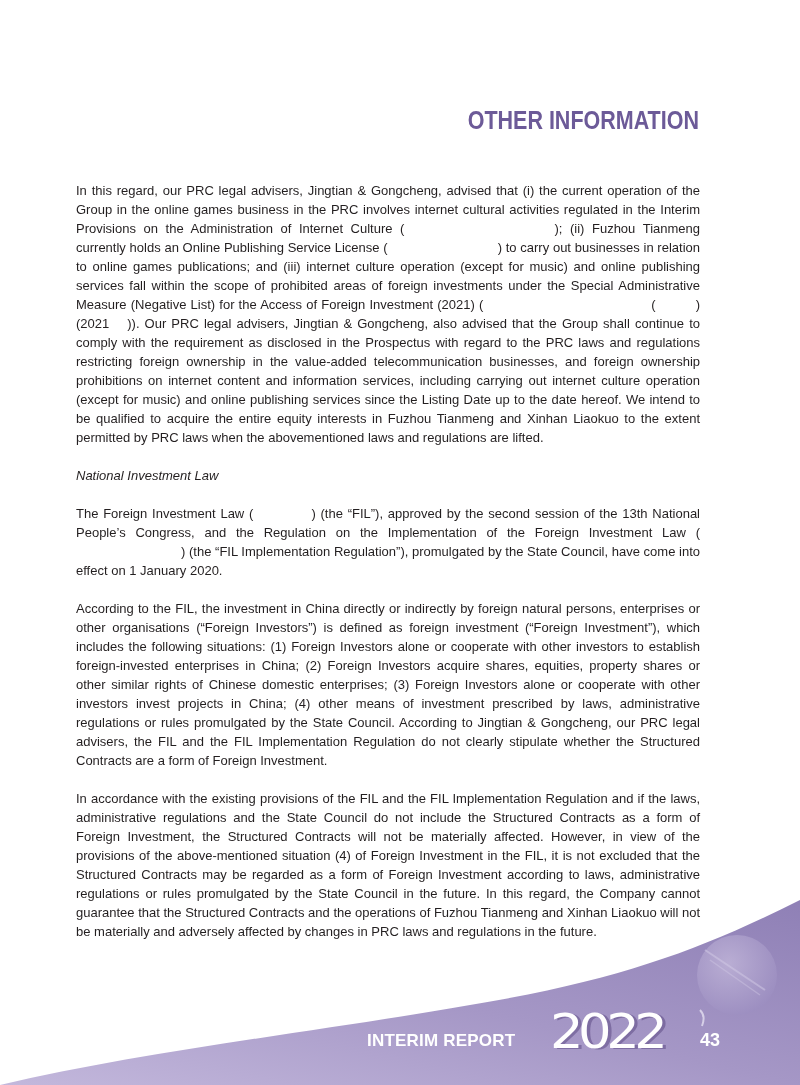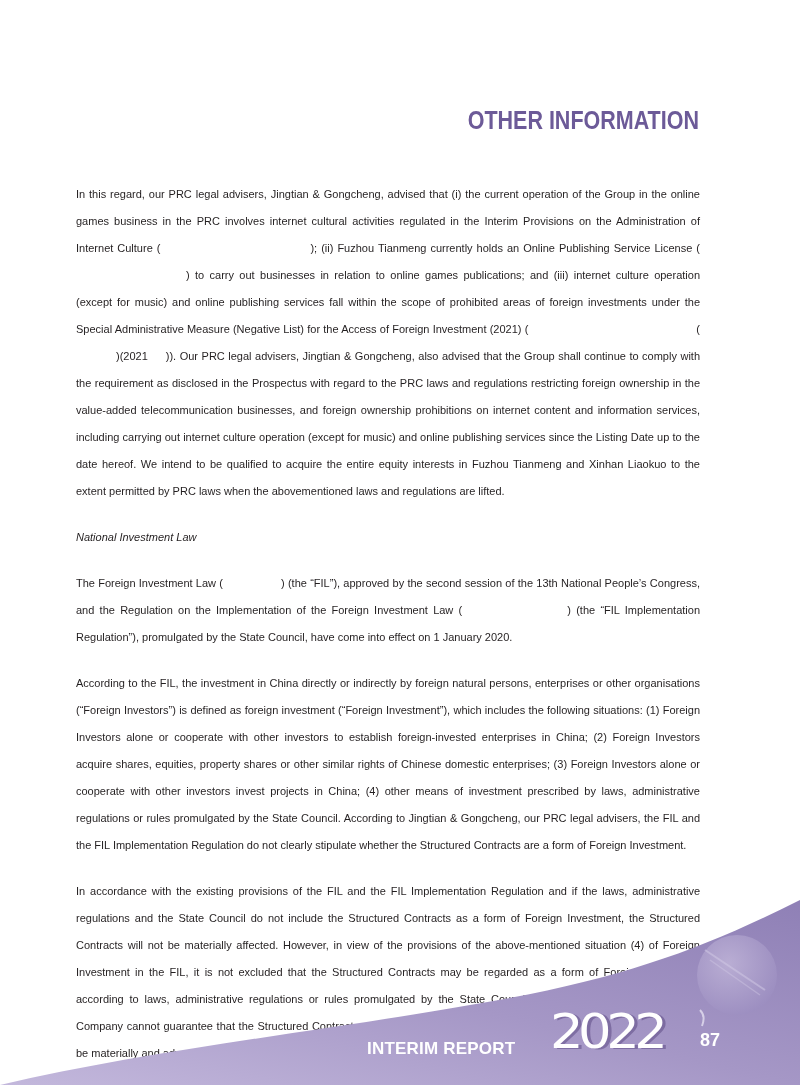--- a/index.html
+++ b/index.html
@@ -12,31 +12,31 @@
   .title {
     position: absolute; right: 101px; top: 106px;
     font-family: "Liberation Sans", sans-serif;
     font-weight: bold; font-size: 25px; letter-spacing: 0px;
     color: #6c5a98;
     transform: scaleX(0.86); transform-origin: right center;
     white-space: nowrap;
   }
   .content {
     position: absolute; left: 76px; top: 181px; width: 624px;
-    font-size: 11px; line-height: 27px;
+    font-size: 13px; line-height: 19px;
     text-align: justify;
   }
   .content p { margin: 0 0 18.9px 0; }
   .content p.sub { font-style: italic; }
   .blank { display: inline-block; }
   .footer-svg { position: absolute; left: 0; top: 880px; width: 800px; height: 205px; }
   .footer-label {
     position: absolute; left: 367px; top: 1031px;
     color: #ffffff; font-weight: bold; font-size: 17px;
-    letter-spacing: 0.2px; white-space: nowrap; margin-top: 8px;
+    letter-spacing: 0.2px; white-space: nowrap;
   }
   .footer-year {
     position: absolute; left: 550px; top: 1003px;
     color: #ffffff; font-size: 48px; font-weight: normal;
     letter-spacing: -5px; white-space: nowrap;
     text-shadow: 3px 1px 0 rgba(80,60,120,0.45);
     font-family: "DejaVu Sans", sans-serif;
     transform: scaleX(1.1); transform-origin: left center;
   }
   .footer-page {
@@ -75,13 +75,13 @@
   </defs>
   <path d="M0,205 C150,170 330,150 470,125 C620,100 700,70 800,20 L800,205 Z" fill="url(#bandGrad)"></path>
   <circle cx="737" cy="95" r="40" fill="url(#planetGrad)" opacity="0.75"></circle>
   <line x1="705" y1="70" x2="765" y2="110" stroke="#d3cbe6" stroke-width="2" opacity="0.5"></line>
   <line x1="710" y1="80" x2="760" y2="115" stroke="#d3cbe6" stroke-width="1.5" opacity="0.4"></line>
   <path d="M700,130 q6,6 2,16" stroke="#e4def0" stroke-width="2" fill="none" opacity="0.8"></path>
 </svg>
 
 <div class="footer-label">INTERIM REPORT</div>
 <div class="footer-year">2022</div>
-<div class="footer-page">87</div>
+<div class="footer-page">43</div>
 
 </body></html>

